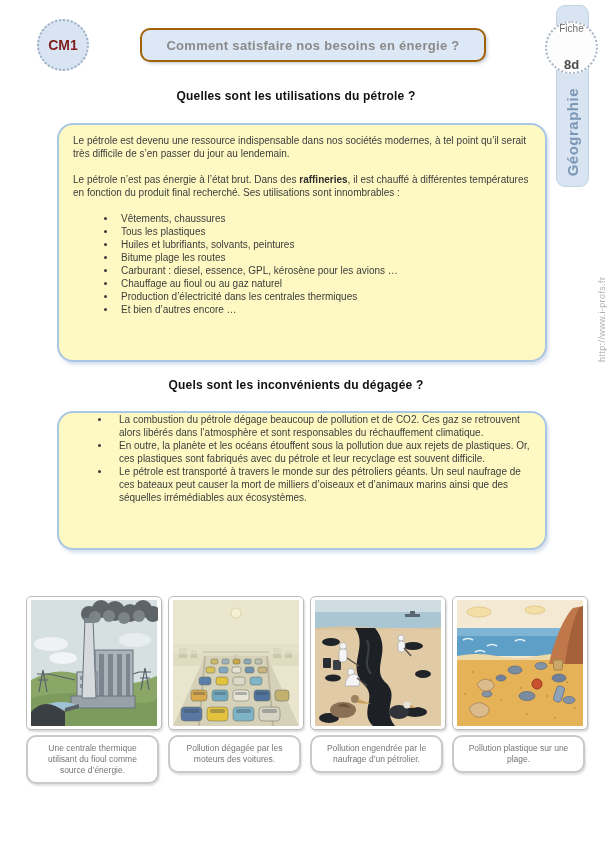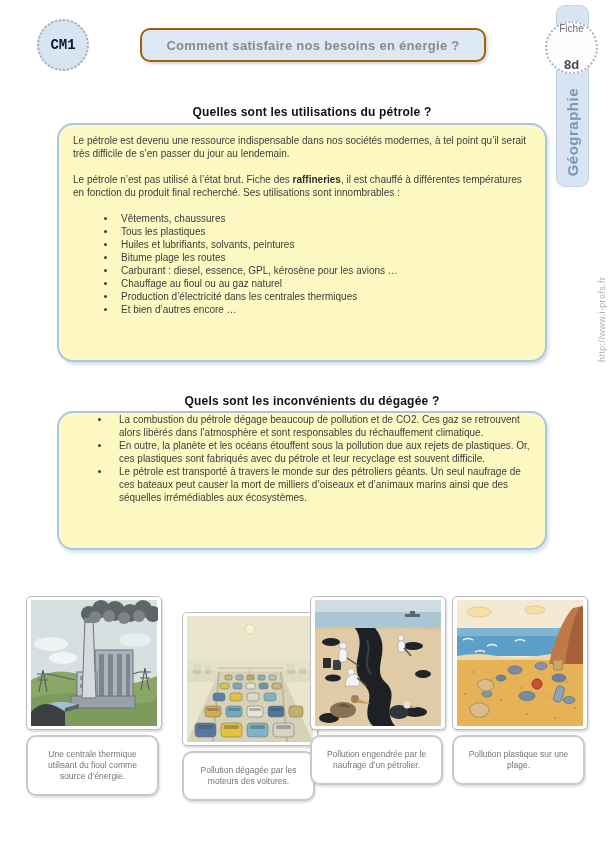--- a/index.html
+++ b/index.html
@@ -5,21 +5,21 @@
   html,body{margin:0;padding:0;background:#fff;}
   .page{
     position:relative;width:610px;height:863px;background:#ffffff;overflow:hidden;
     font-family:"Liberation Sans", sans-serif;color:#3c3c3c;
   }
   
   .level-badge{
     position:absolute;left:37px;top:19px;width:52px;height:52px;border-radius:50%;
     background:#d9e4f2;border:2px dotted #9fb0c4;box-sizing:border-box;
     display:flex;align-items:center;justify-content:center;
-    font-size:14px;font-weight:bold;color:#0f172a;font-family:Liberation Mono, monospace;
+    font-size:14px;font-weight:bold;color:#7f1d1d;
   }
   .title-box{
     position:absolute;left:140px;top:28px;width:346px;height:34px;box-sizing:border-box;
     background:#dde8f6;border:2px solid #a16207;border-radius:10px;
     box-shadow:2px 2px 3px rgba(120,140,170,0.35);
     display:flex;align-items:center;justify-content:center;
     font-size:13px;font-weight:bold;color:#8a8a8a;letter-spacing:.3px;
   }
   .fiche-badge{
     position:absolute;left:545px;top:21px;width:53px;height:53px;border-radius:50%;
@@ -37,21 +37,21 @@
     writing-mode:vertical-rl;transform:rotate(180deg);
     font-size:15px;font-weight:bold;color:#7c96b5;letter-spacing:.5px;
   }
   .website{
     position:absolute;right:3px;top:222px;height:140px;
     writing-mode:vertical-rl;transform:rotate(180deg);
     font-size:9px;color:#b2b2b2;letter-spacing:.4px;
   }
   
   .sec-heading{
-    position:absolute;left:0;width:592px;margin:16px;text-align:center;
+    position:absolute;left:0;width:592px;margin:0;text-align:center;
     font-size:12px;font-weight:bold;color:#111111;letter-spacing:.2px;
   }
   .h1pos{top:89px;}
   .h2pos{top:378px;}
   
   .text-box{
     position:absolute;left:57px;width:490px;box-sizing:border-box;
     border:2px solid #a9c6e2;border-radius:16px;background:#fef9c3;
     box-shadow:2px 3px 3px rgba(150,175,205,0.35);
     padding:9px 14px;font-size:10px;line-height:13px;color:#3c3c3c;
@@ -59,32 +59,32 @@
   .box1{top:123px;height:239px;}
   .box2{top:411px;height:139px;padding-top:0;}
   .text-box p{margin:0 0 13px 0;}
   .text-box ul{margin:0;padding:0 0 0 44px;list-style:disc;}
   .text-box li{margin:0;padding-left:4px;}
   .box2 ul{padding-left:38px;}
   .box2 li{padding-left:8px;}
   b{color:#2e2e2e;}
   
   .figure{position:absolute;top:596px;width:136px;margin:0;}
-  .fig0{left:26px;} .fig1{left:182px;margin-top:16px;} .fig2{left:310px;} .fig3{left:452px;}
+  .fig0{left:26px;} .fig1{left:168px;} .fig2{left:310px;} .fig3{left:452px;}
   .img-card{
     box-sizing:border-box;width:136px;height:134px;background:#fff;
     border:1px solid #bcbcbc;border-radius:5px;padding:3px;
     box-shadow:1px 2px 2px rgba(0,0,0,0.15);
   }
   .img-card svg{display:block;width:100%;height:100%;border-radius:2px;}
   .caption-box{
     box-sizing:border-box;margin-top:5px;width:133px;min-height:38px;
     background:#fff;border:2px solid #c9c9c9;border-radius:10px;
     box-shadow:1px 2px 2px rgba(0,0,0,0.12);
-    padding:12px 7px;text-align:center;
+    padding:6px 7px;text-align:center;
     font-size:8.5px;line-height:11px;color:#757575;
   }
 </style>
 </head>
 <body>
 
 <div class="page">
 
   <div class="level-badge">CM1</div>
   <div class="title-box">Comment satisfaire nos besoins en énergie ?</div>
@@ -94,21 +94,21 @@
   </div>
   <div class="subject-strip">
     <span class="subject-text">Géographie</span>
   </div>
   <div class="website">http://www.i-profs.fr</div>
 
   <h2 class="sec-heading h1pos">Quelles sont les utilisations du pétrole ?</h2>
 
   <div class="text-box box1">
     <p>Le pétrole est devenu une ressource indispensable dans nos sociétés modernes, à tel point qu’il serait très difficile de s’en passer du jour au lendemain.</p>
-    <p><span>Le pétrole n’est pas utilisé à l’état brut.  Fiche des </span><b>raffineries</b><span>, il est chauffé à différentes températures en fonction du produit final recherché. Ses utilisations sont innombrables :</span></p>
+    <p><span>Le pétrole n’est pas énergie à l’état brut.  Dans des </span><b>raffineries</b><span>, il est chauffé à différentes températures en fonction du produit final recherché. Ses utilisations sont innombrables :</span></p>
     <ul>
       <li>Vêtements, chaussures</li>
       <li>Tous les plastiques</li>
       <li>Huiles et lubrifiants, solvants, peintures</li>
       <li>Bitume plage les routes</li>
       <li>Carburant : diesel, essence, GPL, kérosène pour les avions …</li>
       <li>Chauffage au fioul ou au gaz naturel</li>
       <li>Production d’électricité dans les centrales thermiques</li>
       <li>Et bien d’autres encore …</li>
     </ul>

